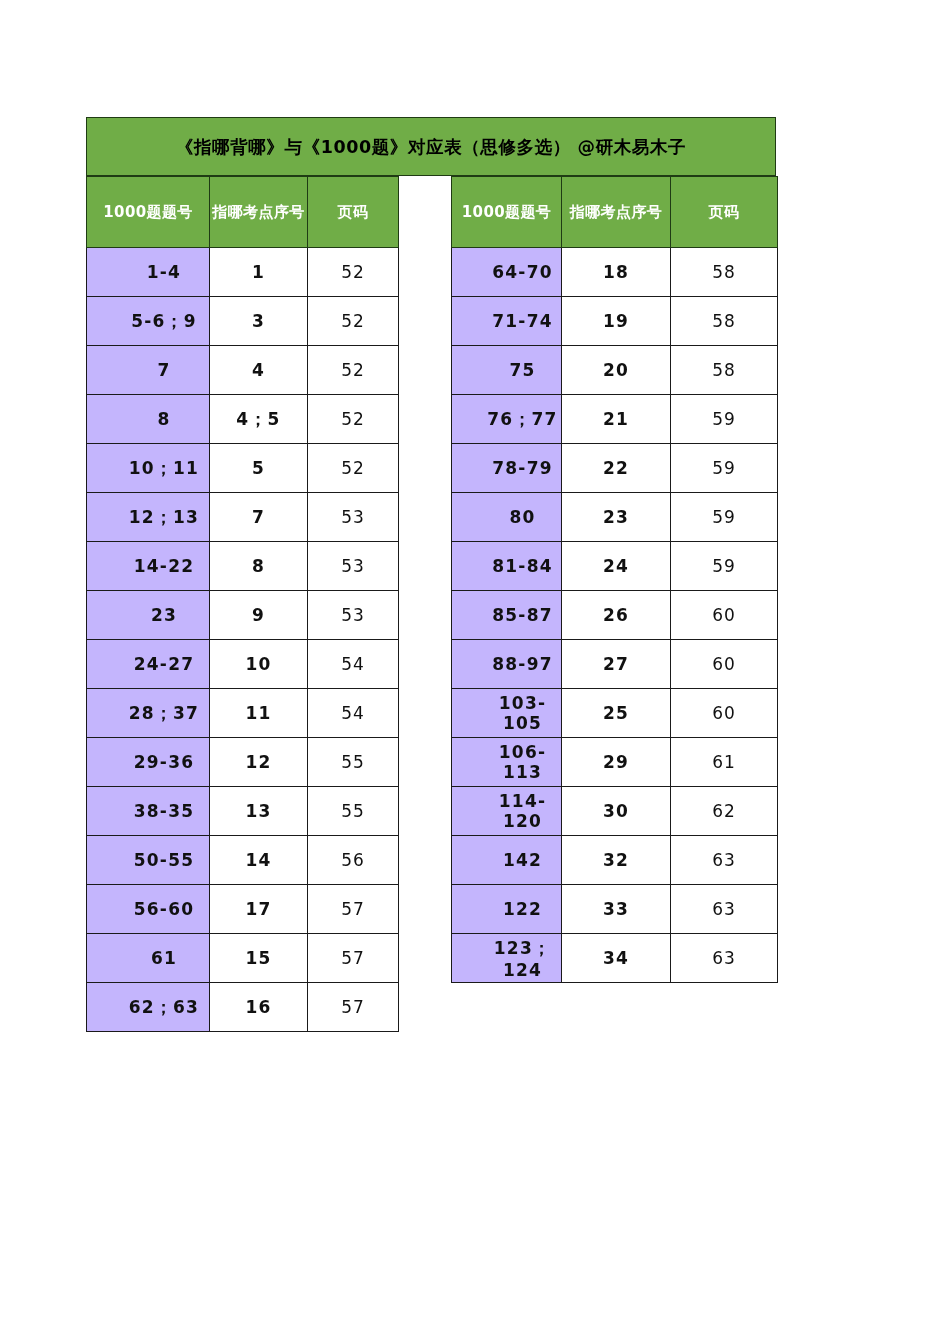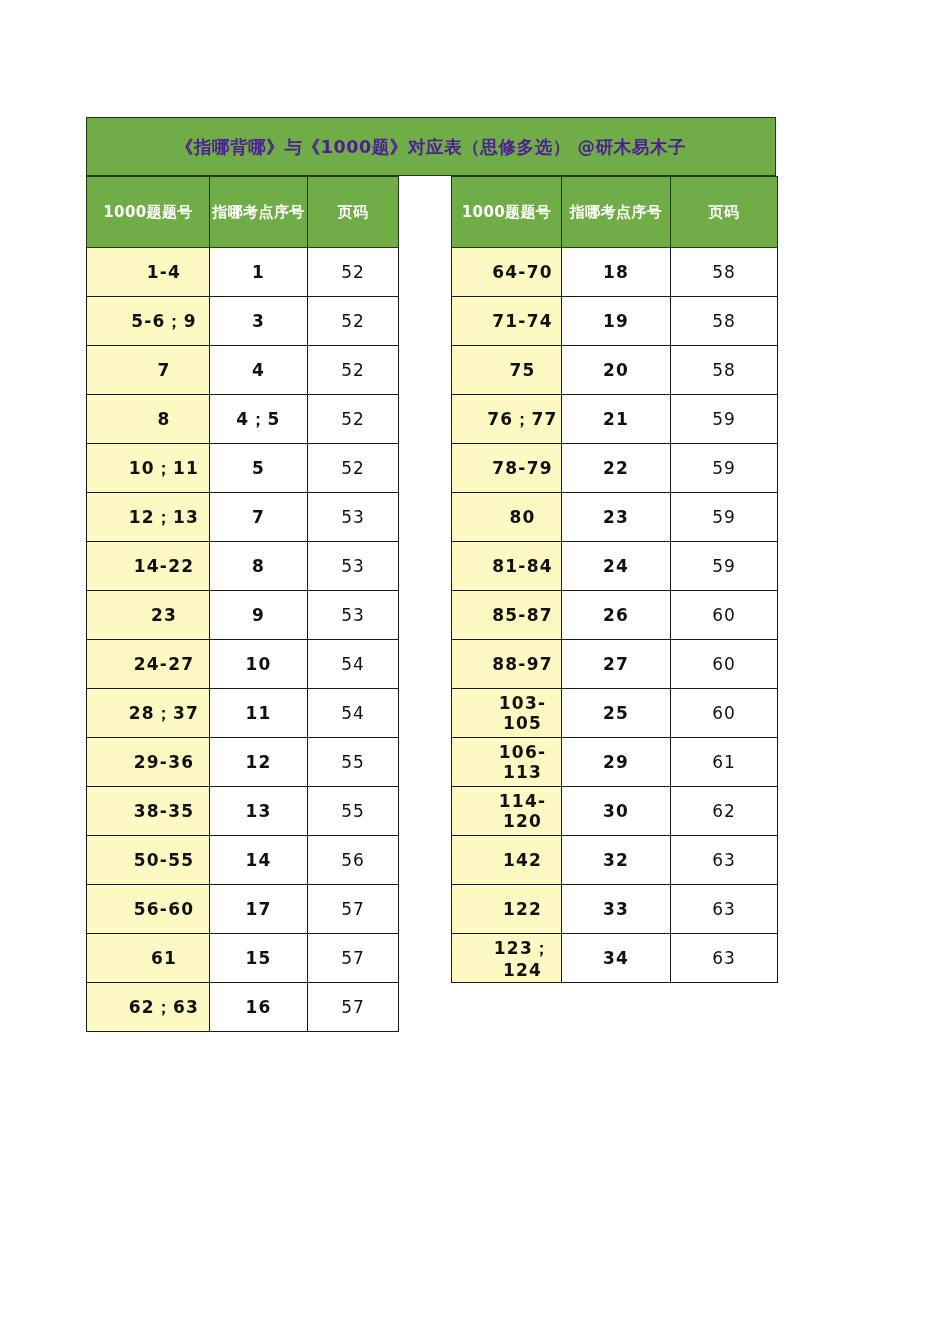--- a/index.html
+++ b/index.html
@@ -33,21 +33,21 @@
   .title-bar {
     height: 59px;
     background: #70ad47;
     border: 1.5px solid #1f3b14;
     box-sizing: border-box;
     display: flex;
     align-items: center;
     justify-content: center;
   }
   .title-text {
-    color: #4c1d95;
+    color: #000000;
     font-size: 17.5px;
     font-weight: bold;
     letter-spacing: 0.6px;
     white-space: nowrap;
     font-family: "DejaVu Sans", "Liberation Sans", sans-serif;
   }
 
   
   .tables-row {
     display: flex;
@@ -85,21 +85,21 @@
 
   
   table.xl tbody td {
     height: 48px;
     font-size: 17px;
     font-weight: bold;
     color: #111111;
     letter-spacing: 1.2px;
   }
   table.xl tbody td.c-qno {
-    background: #fef9c3;
+    background: #c4b5fd;
     padding-left: 32px;
   }
   table.xl tbody td.c-point {
     background: #ffffff;
   }
   table.xl tbody td.c-page {
     background: #ffffff;
     font-weight: normal;
     letter-spacing: 1px;
   }

